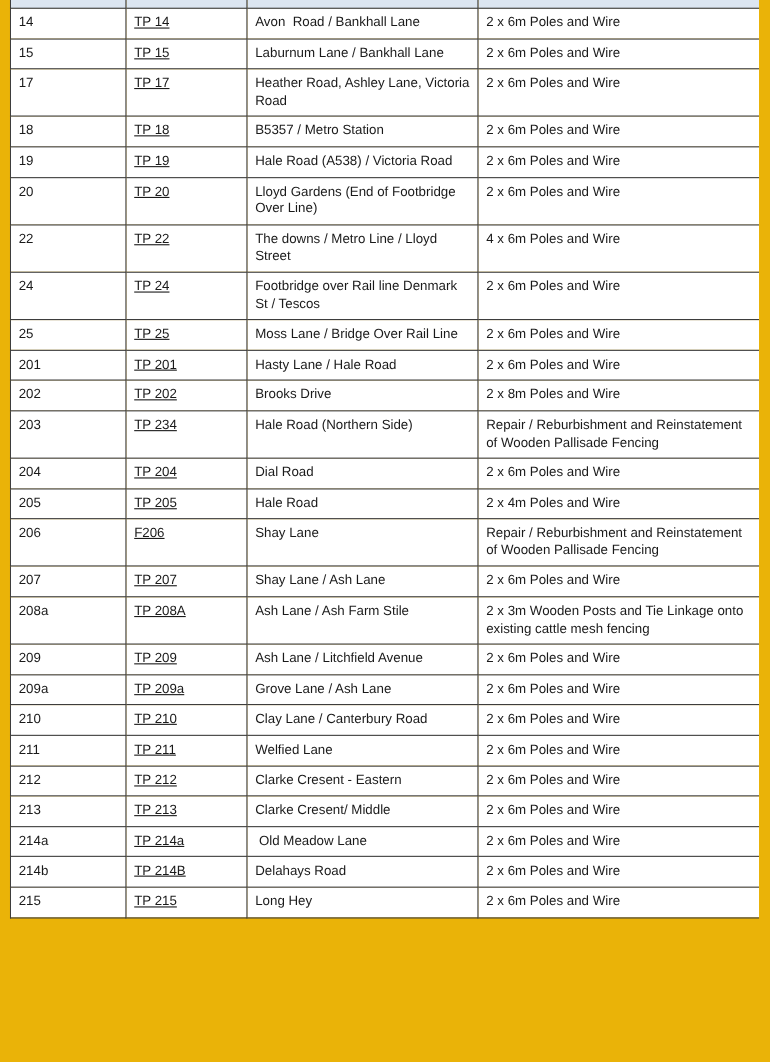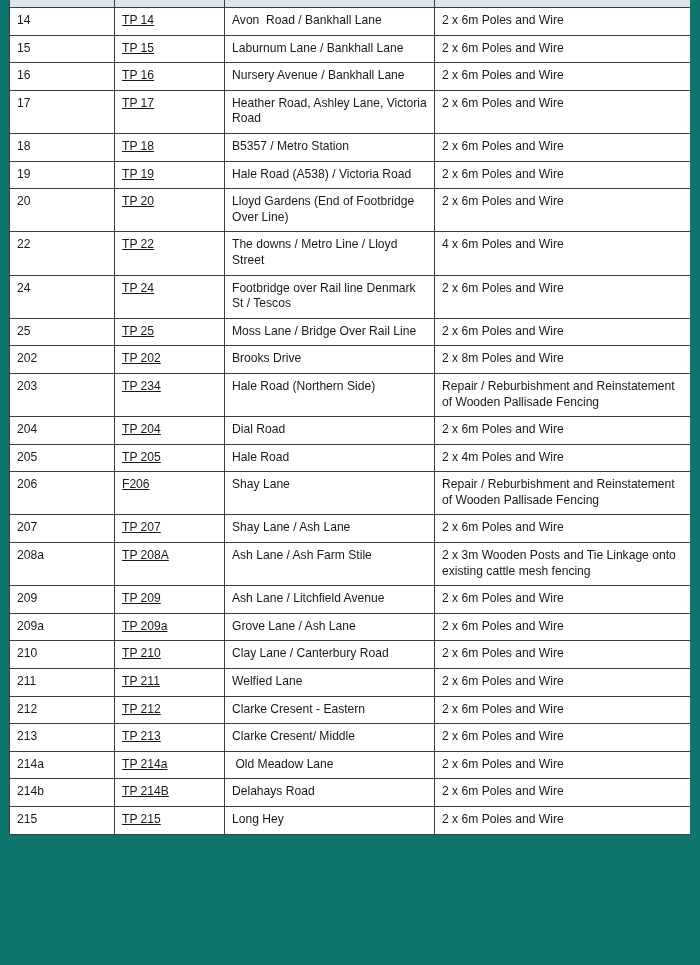--- a/index.html
+++ b/index.html
@@ -12,21 +12,21 @@
     height: 965px;
     font-family: "Liberation Sans", sans-serif;
     color: #1a1a1a;
     overflow: hidden;
   }
 
   #page {
     position: relative;
     width: 700px;
     height: 965px;
-    background: #0f766e;
+    background: #eab308;
     box-sizing: border-box;
   }
 
   
   #table-clip {
     position: absolute;
     left: 9px;
     top: 0;
     width: 681px;
     height: 965px;
@@ -101,26 +101,20 @@
             <td class="cell-loc">Avon  Road / Bankhall Lane</td>
             <td class="cell-desc">2 x 6m Poles and Wire</td>
           </tr>
           <tr class="data-row">
             <td class="cell-ref">15</td>
             <td class="cell-code">TP 15</td>
             <td class="cell-loc">Laburnum Lane / Bankhall Lane</td>
             <td class="cell-desc">2 x 6m Poles and Wire</td>
           </tr>
           <tr class="data-row">
-            <td class="cell-ref">16</td>
-            <td class="cell-code">TP 16</td>
-            <td class="cell-loc">Nursery Avenue / Bankhall Lane</td>
-            <td class="cell-desc">2 x 6m Poles and Wire</td>
-          </tr>
-          <tr class="data-row">
             <td class="cell-ref">17</td>
             <td class="cell-code">TP 17</td>
             <td class="cell-loc">Heather Road, Ashley Lane, Victoria Road</td>
             <td class="cell-desc">2 x 6m Poles and Wire</td>
           </tr>
           <tr class="data-row">
             <td class="cell-ref">18</td>
             <td class="cell-code">TP 18</td>
             <td class="cell-loc">B5357 / Metro Station</td>
             <td class="cell-desc">2 x 6m Poles and Wire</td>
@@ -149,20 +143,26 @@
             <td class="cell-loc">Footbridge over Rail line Denmark St / Tescos</td>
             <td class="cell-desc">2 x 6m Poles and Wire</td>
           </tr>
           <tr class="data-row">
             <td class="cell-ref">25</td>
             <td class="cell-code">TP 25</td>
             <td class="cell-loc">Moss Lane / Bridge Over Rail Line</td>
             <td class="cell-desc">2 x 6m Poles and Wire</td>
           </tr>
           <tr class="data-row">
+            <td class="cell-ref">201</td>
+            <td class="cell-code">TP 201</td>
+            <td class="cell-loc">Hasty Lane / Hale Road</td>
+            <td class="cell-desc">2 x 6m Poles and Wire</td>
+          </tr>
+          <tr class="data-row">
             <td class="cell-ref">202</td>
             <td class="cell-code">TP 202</td>
             <td class="cell-loc">Brooks Drive</td>
             <td class="cell-desc">2 x 8m Poles and Wire</td>
           </tr>
           <tr class="data-row">
             <td class="cell-ref">203</td>
             <td class="cell-code">TP 234</td>
             <td class="cell-loc">Hale Road (Northern Side)</td>
             <td class="cell-desc">Repair / Reburbishment and Reinstatement of Wooden Pallisade Fencing</td>

